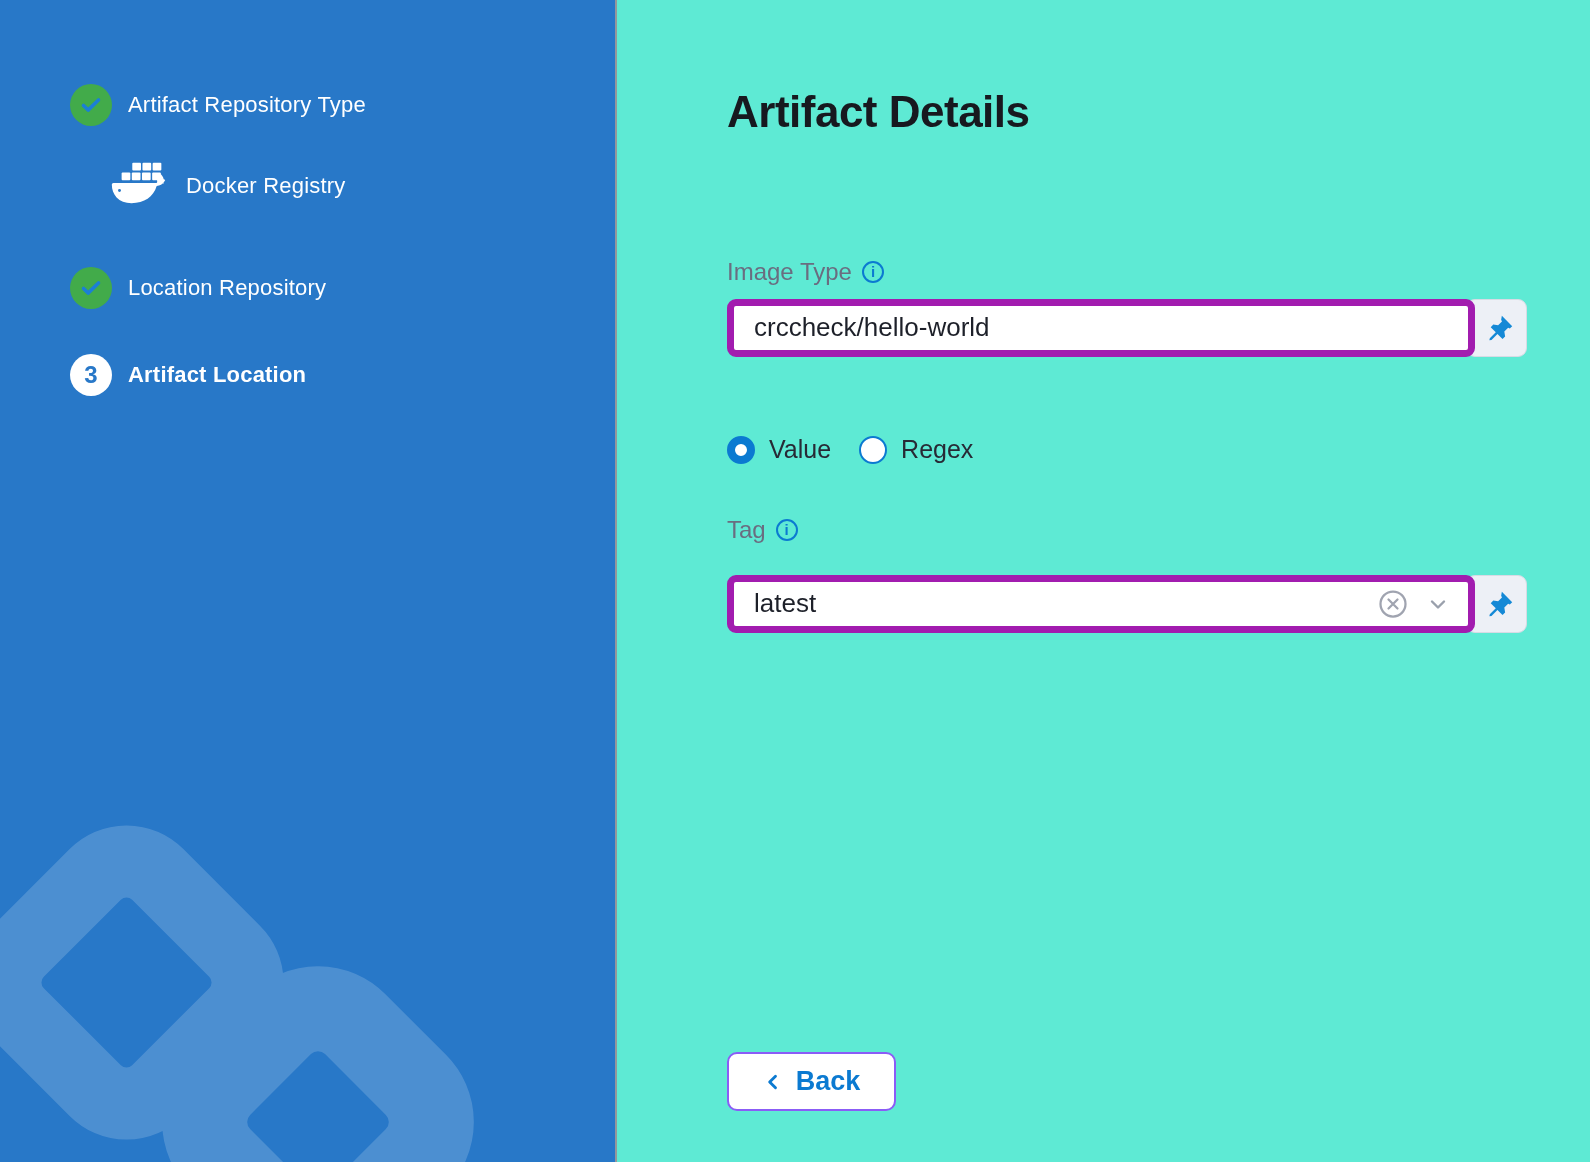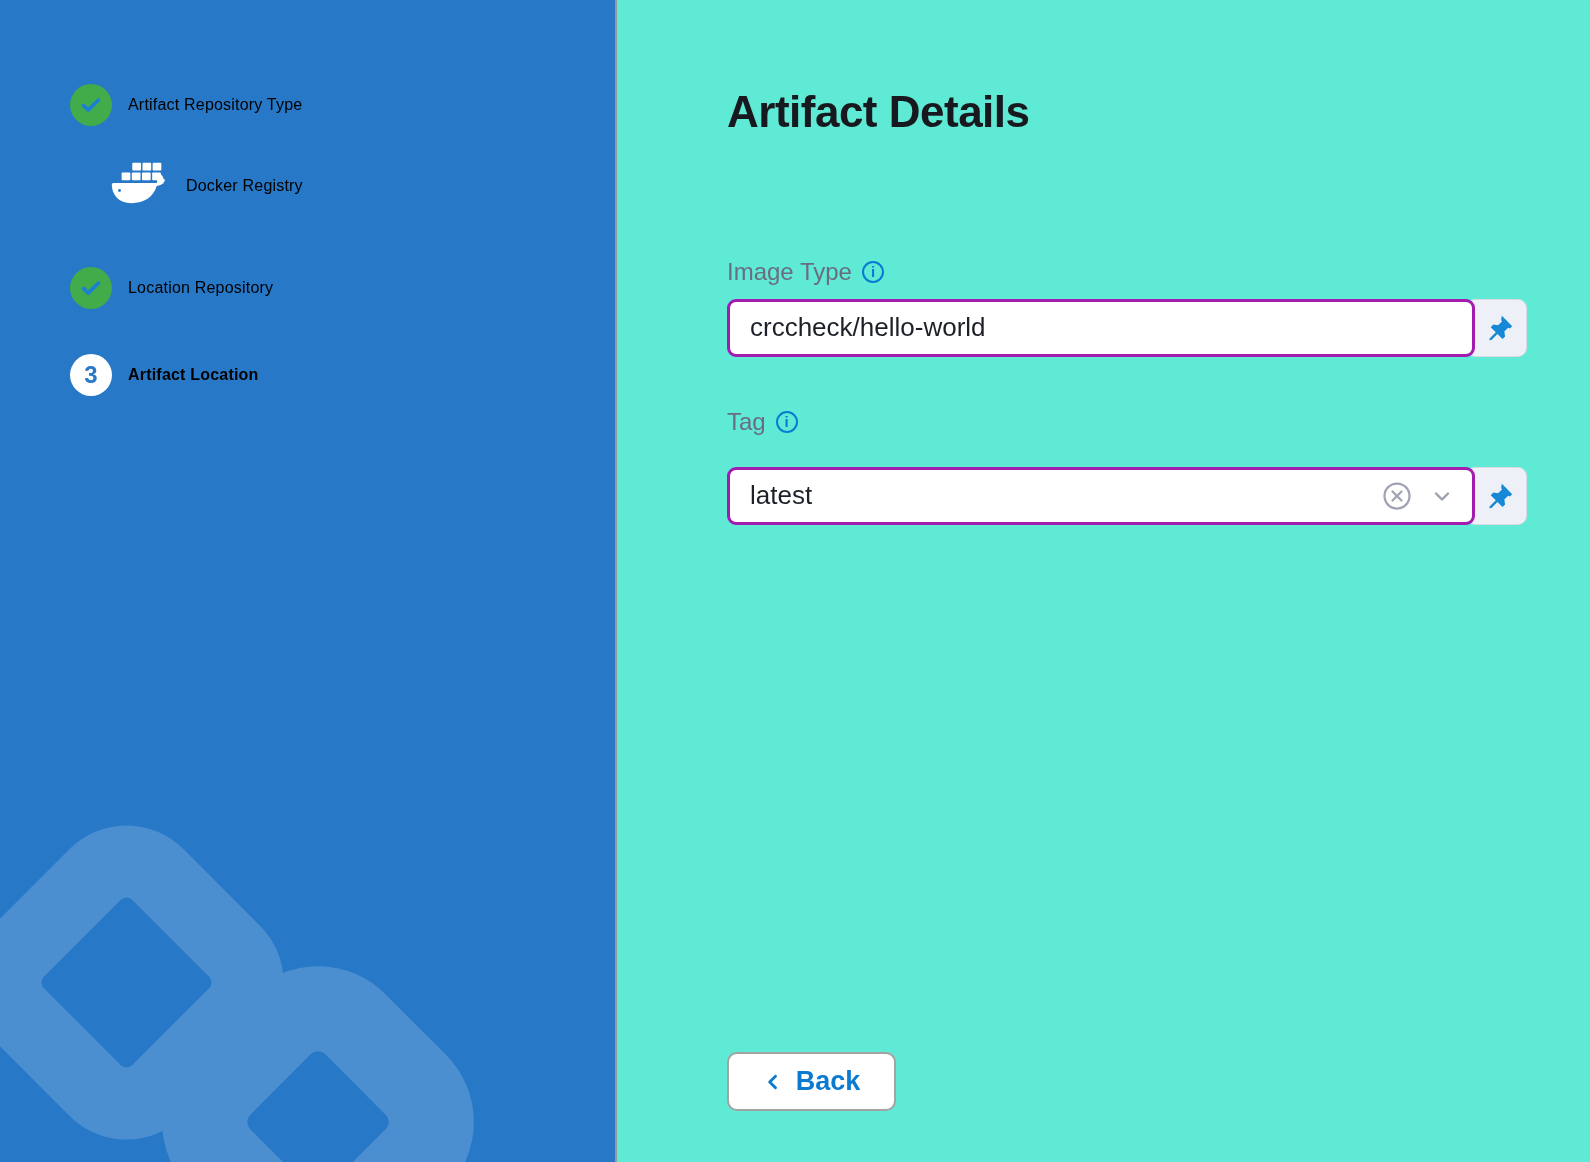--- a/index.html
+++ b/index.html
@@ -20,21 +20,21 @@
   }
   .steps { position:relative; z-index:2; padding:84px 0 0 70px; }
   .step { display:flex; align-items:center; margin-bottom:0; }
   .step .circle {
     width:42px; height:42px; border-radius:50%;
     display:flex; align-items:center; justify-content:center;
     flex:0 0 42px;
   }
   .circle.green { background:#42AB4A; }
   .circle.white { background:#FFFFFF; color:#2878C8; font-weight:700; font-size:24px; }
-  .step-label { color:#000000; font-size:16px; margin-left:16px; letter-spacing:0.2px; }
+  .step-label { color:#ffffff; font-size:22px; margin-left:16px; letter-spacing:0.2px; }
   .step.active .step-label { font-weight:700; }
   .step-1 { margin-bottom:36px; }
   .step-sub { margin-bottom:57px; margin-left:40px; }
   .step-sub .step-label { margin-left:14px; }
   .step-2 { margin-bottom:45px; }
   .docker-ic { width:62px; height:48px; flex:0 0 62px; }
 
   .watermark { position:absolute; inset:0; opacity:0.17; z-index:1; pointer-events:none; }
   .wm {
     position:absolute; border-style:solid; border-color:#FFFFFF;
@@ -62,21 +62,21 @@
   .fl-2 { margin-top:50px; }
   .info {
     width:22px; height:22px; border:2px solid #0B7AD1; border-radius:50%;
     color:#0B7AD1; font-size:15px; font-weight:700; font-style:normal;
     display:flex; align-items:center; justify-content:center; cursor:pointer;
   }
 
   .input-group { display:flex; width:800px; height:58px; margin-top:12px; }
   .tg { margin-top:30px; }
   .text-wrap {
-    flex:1; background:#FFFFFF; border:3px solid #a21caf; border-radius:9px;
+    flex:1; background:#FFFFFF; border:7px solid #a21caf; border-radius:9px;
     display:flex; align-items:center; position:relative; z-index:1;
     margin-right:-9px; padding:0 18px 0 0;
   }
   .text-wrap input {
     flex:1; border:none; outline:none; background:transparent;
     font-family:"Liberation Sans","DejaVu Sans",sans-serif;
     font-size:26px; color:#1D2029; padding:0 0 0 20px; min-width:0;
   }
   .suffix-ic { display:flex; align-items:center; justify-content:center; background:none; border:none; padding:0; cursor:pointer; }
   .clear-ic { margin-right:18px; }
@@ -92,21 +92,21 @@
   .radio { width:28px; height:28px; border-radius:50%; background:#FFFFFF; flex:0 0 28px; }
   .radio.on  { border:8px solid #0B7AD1; }
   .radio.off { border:2.5px solid #0B7AD1; }
 
   .actions { position:absolute; left:110px; bottom:51px; display:flex; gap:33px; }
   .btn {
     height:59px; border-radius:10px; font-size:27px; font-weight:700;
     display:flex; align-items:center; justify-content:center; gap:13px;
     font-family:"Liberation Sans","DejaVu Sans",sans-serif; cursor:pointer;
   }
-  .btn.back { width:169px; background:#FFFFFF; color:#0B7AD1; border:2px solid #a3a3a3; }
+  .btn.back { width:169px; background:#FFFFFF; color:#0B7AD1; border:2px solid #8b5cf6; }
   .btn.submit { width:197px; background:#0D76D4; color:#FFFFFF; border:none; }
 </style>
 </head>
 <body>
 
 <aside class="sidebar">
   <div class="steps">
 
     <div class="step step-1">
       <span class="circle green">
@@ -169,20 +169,30 @@
     <div class="text-wrap">
       <input type="text" value="crccheck/hello-world" style="">
     </div>
     <button class="pin-btn">
       <svg width="27" height="27" viewBox="0 0 24 24">
           <path d="M13.2 1.6l9.2 9.2-2.1 2.1-1.5-.7-3.4 3.4.7 4.3-2.3 2.3-4.5-4.5-5.3 5.3-1.9.4.4-1.9 5.3-5.3-4.5-4.5 2.3-2.3 4.3.7 3.4-3.4-.7-1.5z" fill="#1589D6"></path>
         </svg>
     </button>
   </div>
 
+  <div class="radio-row">
+    <label class="radio-opt">
+      <span class="radio on"></span>
+      <span>Value</span>
+    </label>
+    <label class="radio-opt">
+      <span class="radio off"></span>
+      <span>Regex</span>
+    </label>
+  </div>
 
   <div class="field-label fl-2">
     <span>Tag</span>
     <span class="info">i</span>
   </div>
   <div class="input-group tg">
     <div class="text-wrap">
       <input type="text" value="latest" style="">
       <button class="suffix-ic clear-ic">
         <svg width="30" height="30" viewBox="0 0 24 24">

